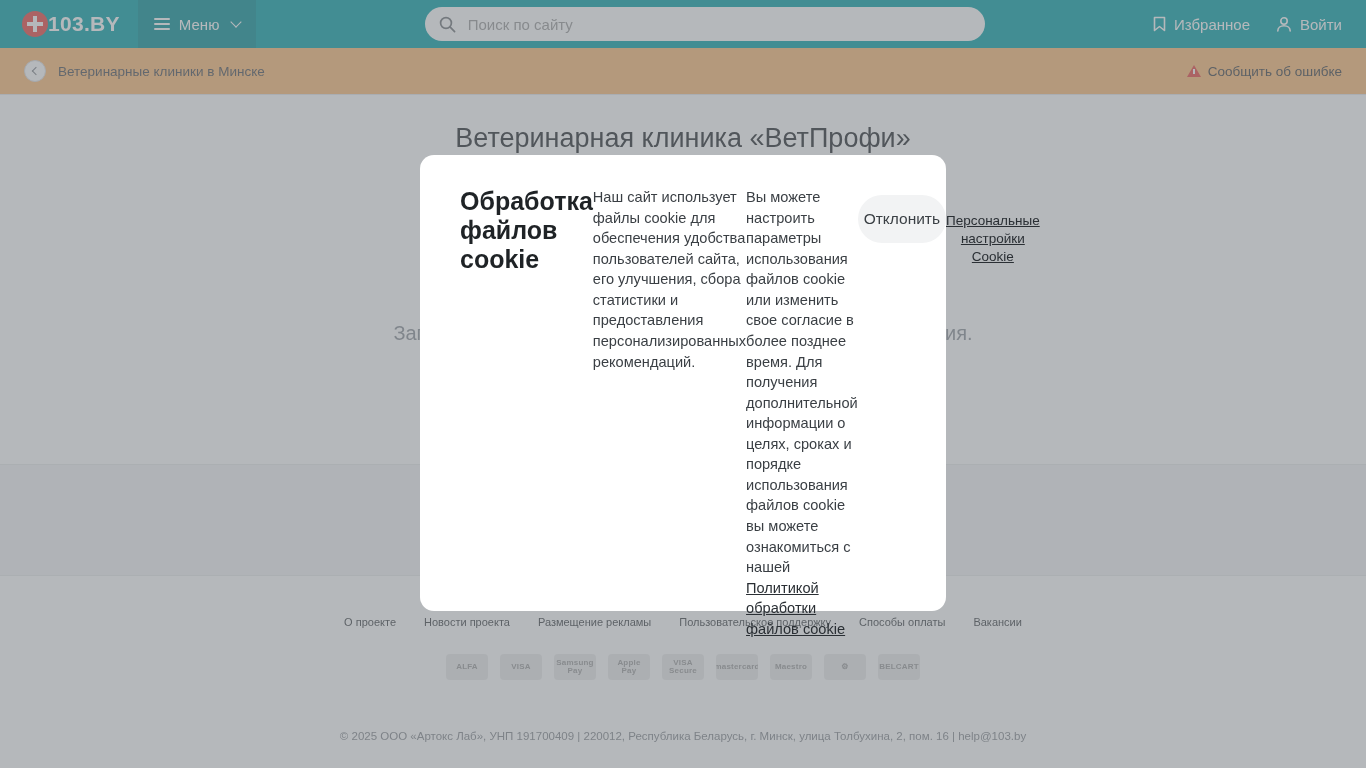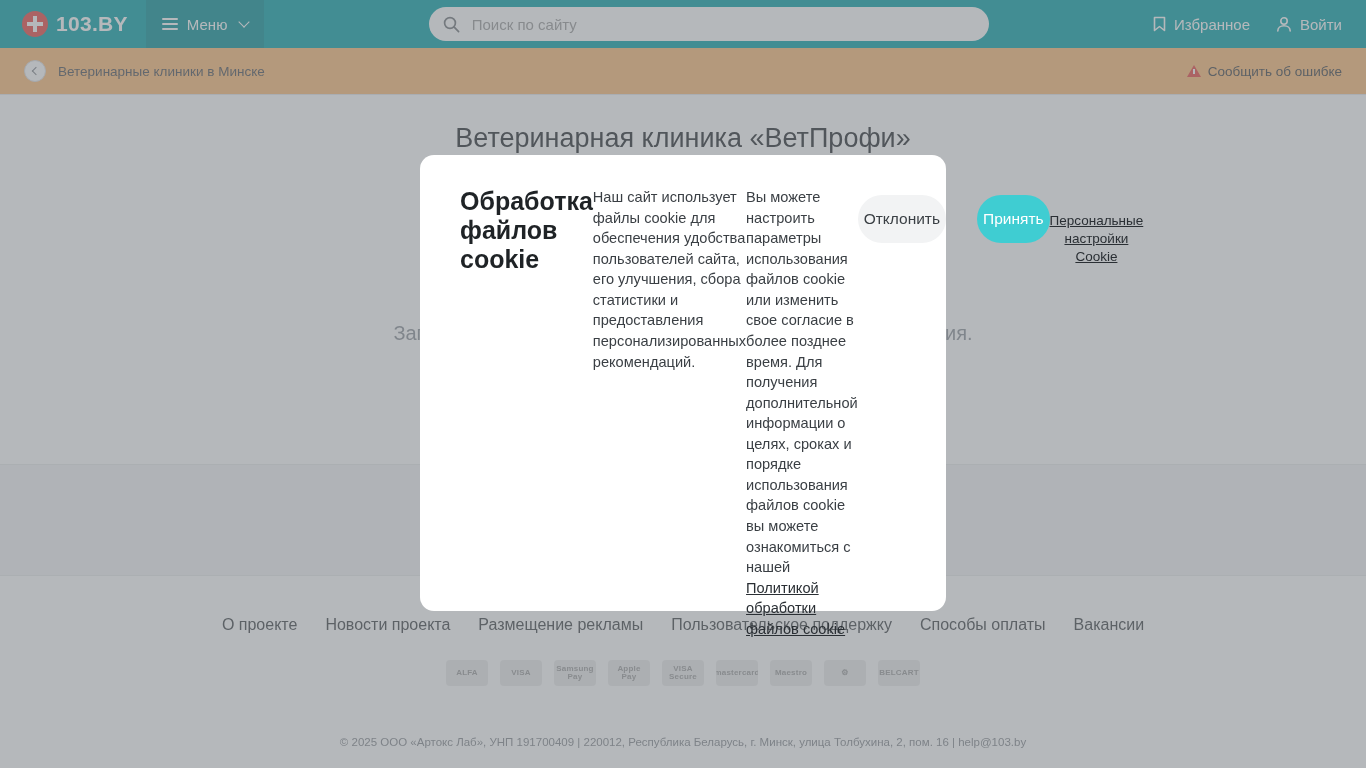--- a/index.html
+++ b/index.html
@@ -18,21 +18,20 @@
     background: #00a0a6;
     display: flex;
     align-items: center;
     color: #fff;
     position: relative;
     z-index: 5;
   }
   .logo {
     display: flex; align-items: center;
     padding: 0 18px 0 22px;
-    gap: 8px;
   }
   .logo-cross {
     width: 26px; height: 26px; border-radius: 50%;
     background: #e8433f; position: relative;
   }
   .logo-cross::before, .logo-cross::after {
     content: ""; position: absolute; background: #fff;
   }
   .logo-cross::before { left: 11px; top: 5px; width: 4px; height: 16px; }
   .logo-cross::after { left: 5px; top: 11px; width: 16px; height: 4px; }
@@ -99,21 +98,21 @@
   
   .content { padding-top: 28px; text-align: center; height: 369px; }
   .clinic-title { font-size: 27px; color: #22262a; font-weight: normal; margin: 0; }
   .msg { margin-top: 168px; font-size: 20px; color: #8b9097; }
 
   .gray-band { height: 112px; background: #f3f4f5; border-top: 1px solid #e9eaec; border-bottom: 1px solid #e9eaec; }
 
   
   .footer { padding-top: 40px; }
   .frow { display: flex; justify-content: center; flex-wrap: wrap; gap: 0 28px; margin-bottom: 16px; }
-  .flink { font-size: 16px; color: #3c4044; cursor: pointer; }
+  .flink { font-size: 11px; color: #3c4044; cursor: pointer; }
   .flink.accent { color: #00a0a6; }
   .pay-row { display: flex; justify-content: center; align-items: center; gap: 12px; margin-top: 26px; }
   .pay {
     width: 42px; height: 26px; border-radius: 4px; background: #ececec;
     display: flex; align-items: center; justify-content: center;
     font-size: 8px; font-weight: bold; color: #9b9b9b; letter-spacing: .2px;
     text-align: center; line-height: 1.05; overflow: hidden; padding: 0 2px;
   }
   .copyright { text-align: center; font-size: 11.5px; color: #85898e; margin-top: 50px; }
 
@@ -238,20 +237,19 @@
 
   <div class="modal">
     <h2>Обработка файлов cookie</h2>
     <p>Наш сайт использует файлы cookie для обеспечения удобства пользователей сайта, его улучшения, сбора статистики и предоставления персонализированных рекомендаций.</p>
     <p>
       <span>Вы можете настроить параметры использования файлов cookie или изменить свое согласие в более позднее время. Для получения дополнительной информации о целях, сроках и порядке использования файлов cookie вы можете ознакомиться с нашей</span>
       <span class="policy-link">Политикой обработки файлов cookie</span>
     </p>
     <div class="btn-row">
       <button class="btn btn-decline">Отклонить</button>
-      <button class="btn btn-accept">Принять</button>
     </div>
     <div class="modal-foot">
       <span>Персональные настройки Cookie</span>
     </div>
   </div>
 
 </div>
 
 </body></html>

